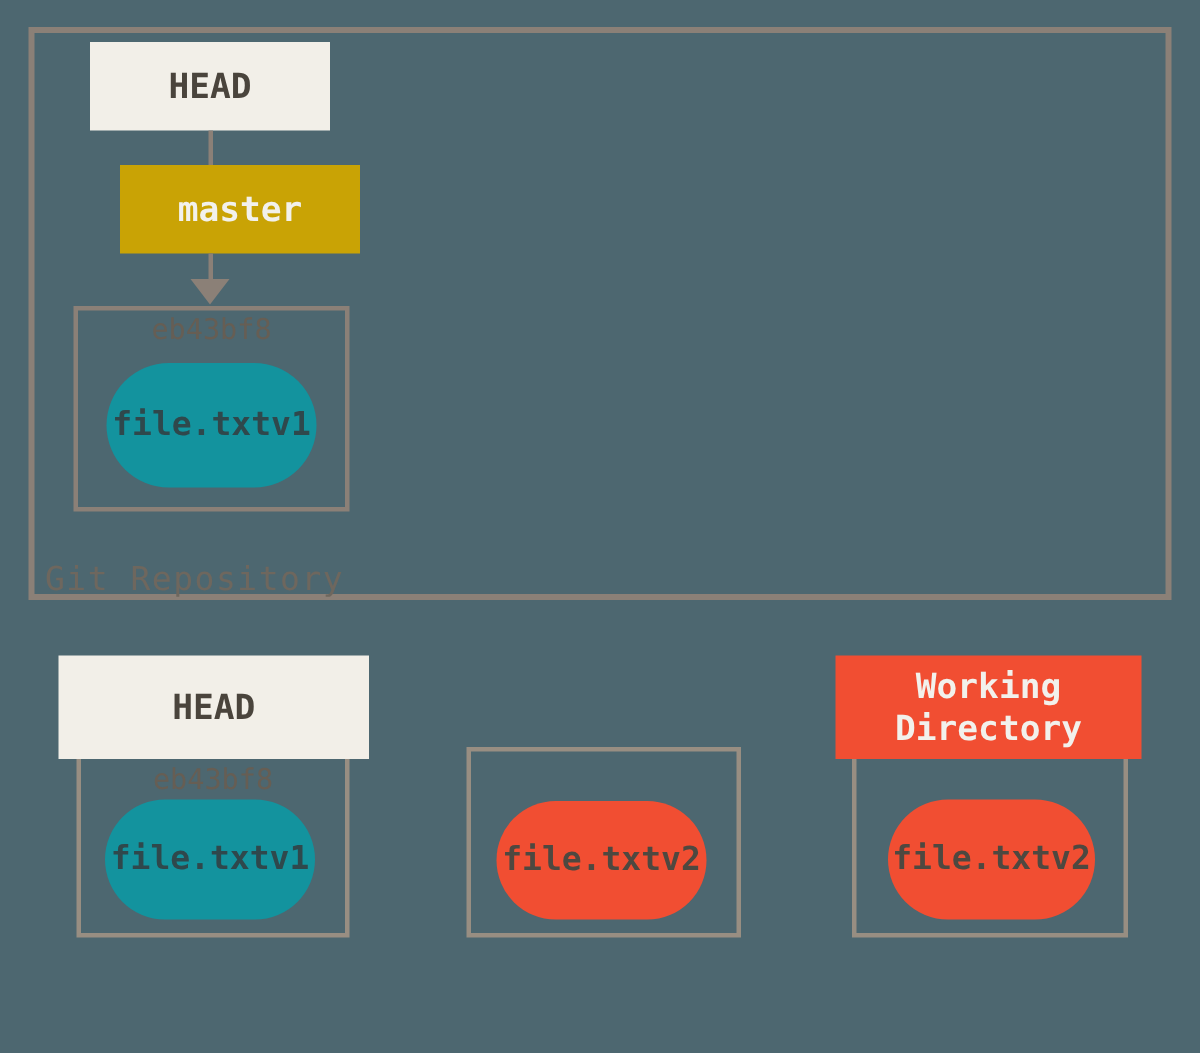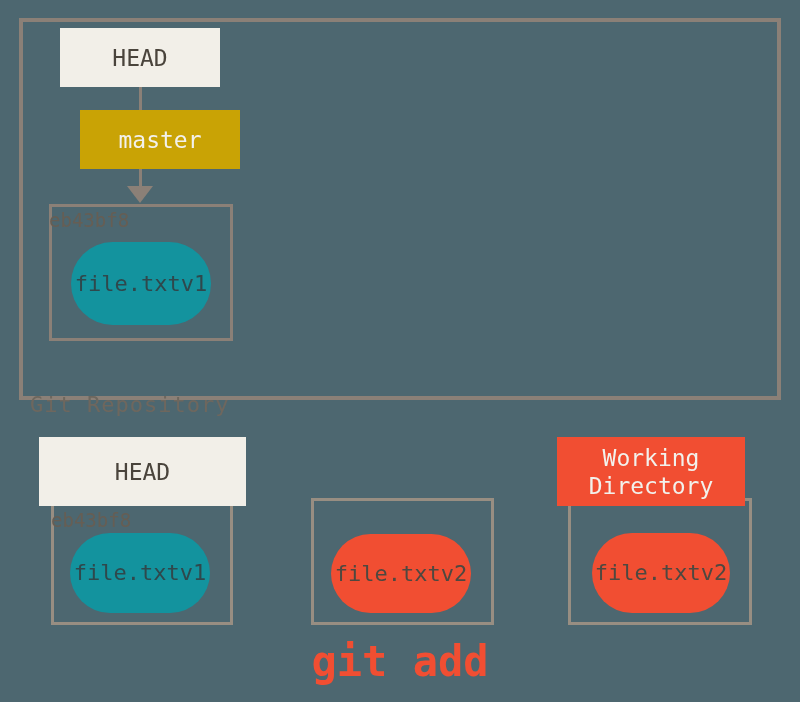--- a/index.html
+++ b/index.html
@@ -11,43 +11,43 @@
     --repo-label-text:#6E675E;
   }
   html,body{margin:0;padding:0;}
   body{background:var(--bg);}
   .canvas{
     position:relative; width:800px; height:702px; overflow:hidden;
     background:var(--bg);
     font-family:"DejaVu Sans Mono","Liberation Mono",monospace;
   }
   .abs{position:absolute; box-sizing:border-box;}
-  .center{display:flex; align-items:center; justify-content:center; text-align:center;}
+  .center{display:flex; align-items:center; justify-content:center; text-align:center;font-weight:bold;}
   .repo-box{left:19px; top:18px; width:762px; height:382px; border:4px solid var(--frame);}
-  .repo-label{left:30px; top:392px; font-size:22px; color:var(--repo-label-text); letter-spacing:1px;}
+  .repo-label{left:30px; top:374px; font-size:22px; color:var(--repo-label-text); letter-spacing:1px;}
   .ref-box{width:160px; height:59px; font-size:23px;}
   .head-top{left:60px; top:28px; background:var(--panel-light); color:var(--panel-light-text);}
   .master{left:60px; top:110px; background:var(--gold); color:var(--white-text);margin-left:20px;}
   .vline{width:3px; background:var(--frame);}
   .line-a{left:139px; top:87px; height:23px;}
   .line-b{left:139px; top:169px; height:18px;}
   .arrowhead{left:127px; top:186px; width:0; height:0;
     border-left:13px solid transparent; border-right:13px solid transparent;
     border-top:17px solid var(--frame);}
   .commit-box{left:49px; top:204px; width:184px; height:137px; border:3px solid var(--frame);}
-  .hash{font-size:19px; color:var(--hash-text); }
+  .hash{font-size:19px; color:var(--hash-text); text-align:center;}
   .hash-top{left:49px; top:209px; width:184px;}
   .blob{border-radius:42px; flex-direction:row; font-size:22px; line-height:26px;}
   .blob-teal{background:var(--teal-blob); color:var(--blob-text-teal);}
   .blob-orange{background:var(--orange); color:var(--blob-text-orange);}
   .blob-commit{left:71px; top:242px; width:140px; height:83px;}
   .col-header{top:437px; height:69px; font-size:23px; line-height:28px; z-index:2;}
   .hdr-head{left:39px; width:207px; background:var(--panel-light); color:var(--panel-light-text);}
   .hdr-index{left:299px; width:206px; background:var(--teal-header); color:var(--white-text);}
-  .hdr-working{left:557px; width:188px; background:var(--orange); color:var(--white-text); padding:12px 20px;}
+  .hdr-working{left:557px; width:204px; background:var(--orange); color:var(--white-text); padding:12px 20px;}
   .outline{top:498px; height:127px; border:3px solid var(--frame2); z-index:1;}
   .out-1{left:51px; width:182px;}
   .out-2{left:311px; width:183px;}
   .out-3{left:568px; width:184px;}
   .hash-bottom{left:51px; top:509px; width:182px; z-index:3;}
   .blob-1{left:70px; top:533px; width:140px; height:80px; z-index:3;}
   .blob-2{left:331px; top:534px; width:140px; height:79px; z-index:3;}
   .blob-3{left:592px; top:533px; width:138px; height:80px; z-index:3;}
   .command{left:240px; top:640px; width:320px; font-size:42px; font-weight:bold;
     color:var(--orange); text-align:center; line-height:44px;}
@@ -98,15 +98,14 @@
 
   <div class="abs center col-header hdr-working">
     <span>Working Directory</span>
   </div>
   <div class="abs outline out-3"></div>
   <div class="abs center blob blob-orange blob-3">
     <span>file.txt</span>
     <span>v2</span>
   </div>
 
-  <div class="abs command">git add</div>
 
 </div>
 
 </body></html>

